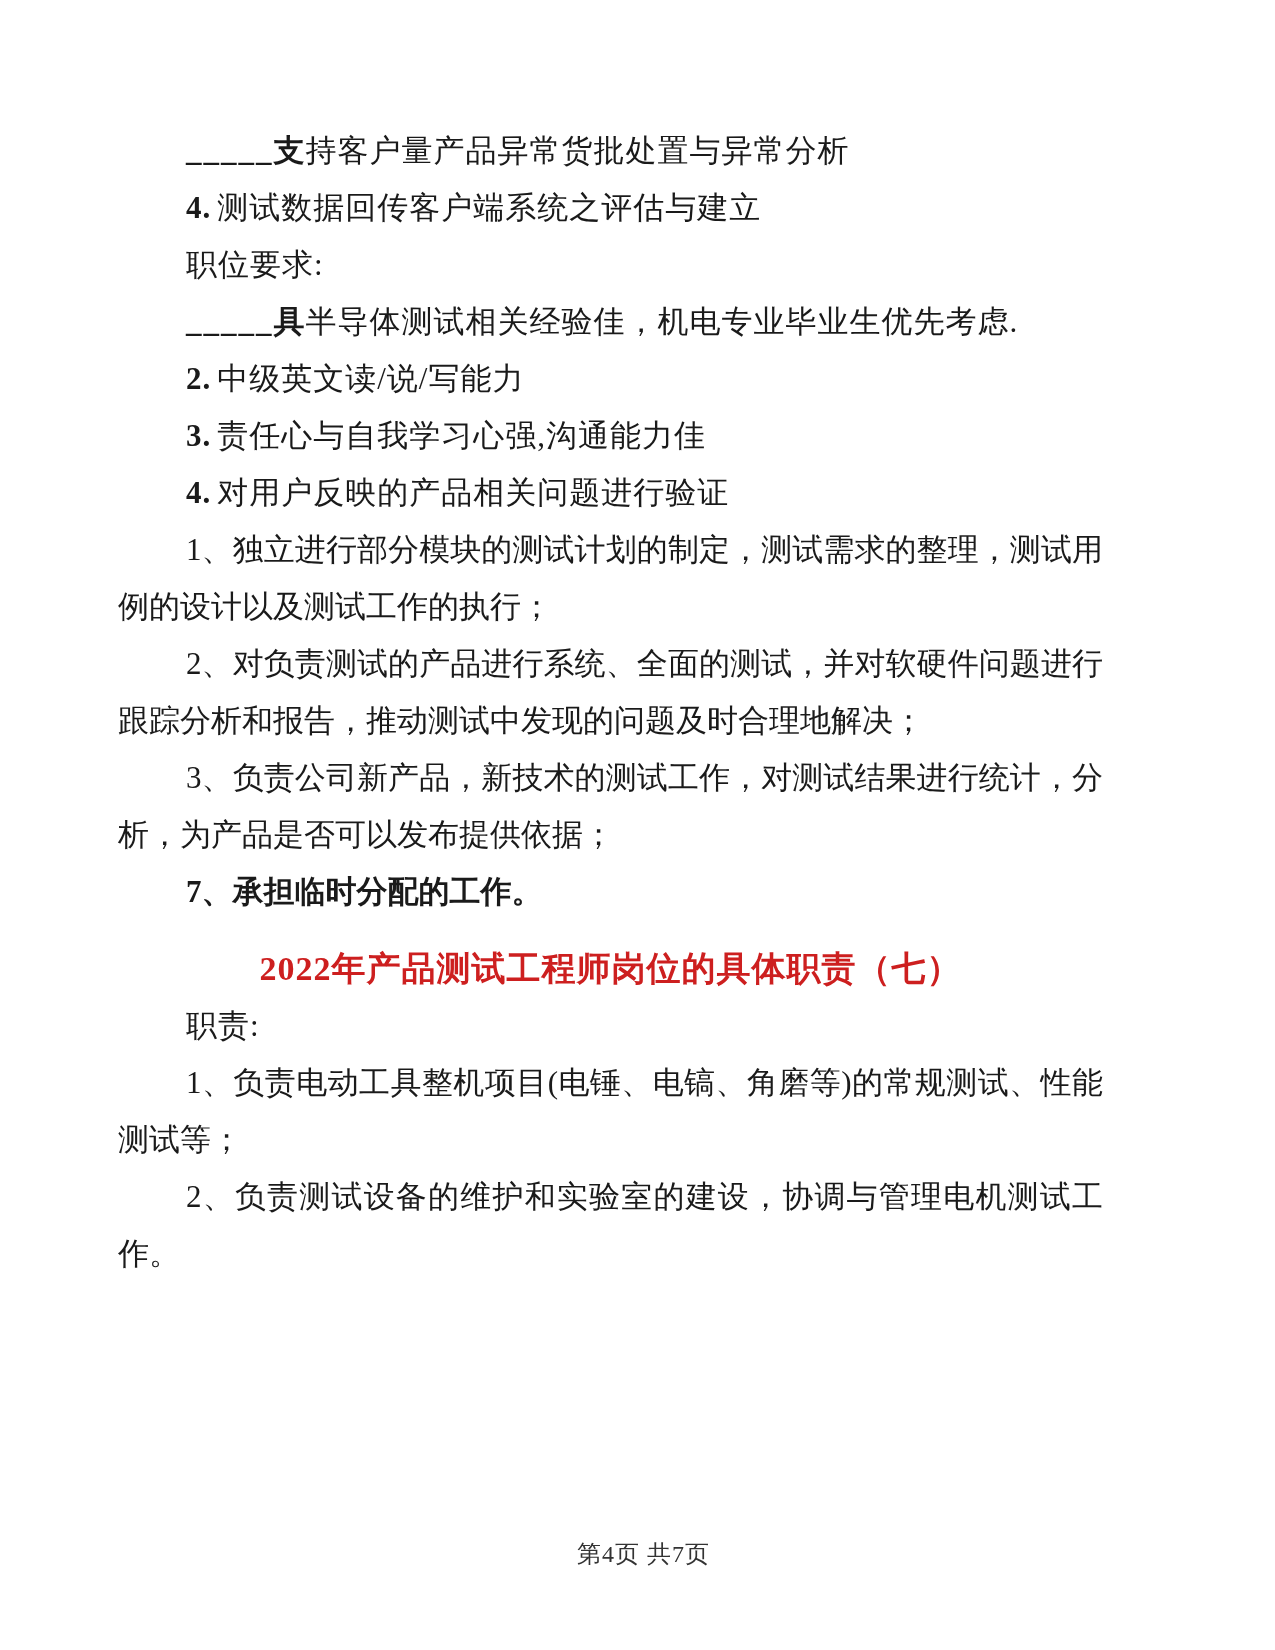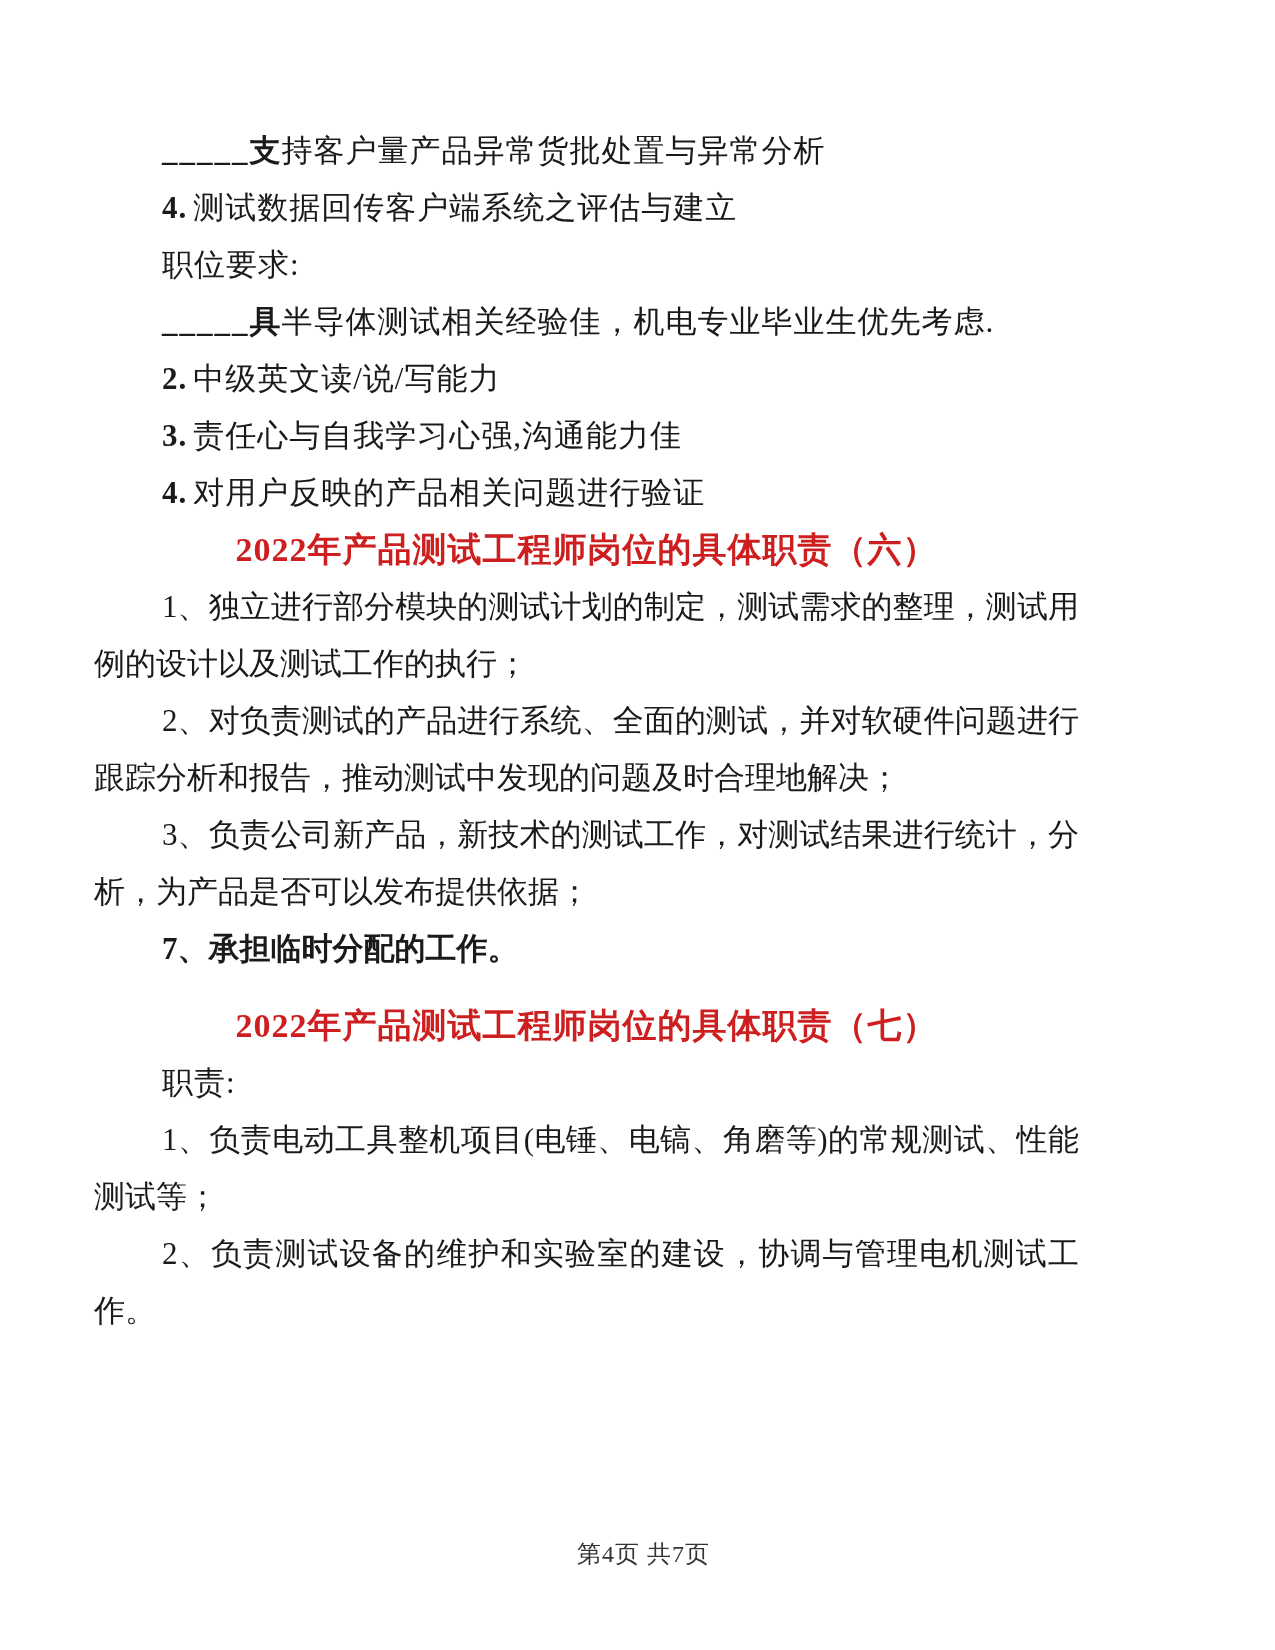--- a/index.html
+++ b/index.html
@@ -12,21 +12,21 @@
     width: 1275px;
     height: 1650px;
     background: #ffffff;
     font-family: "Liberation Serif", "DejaVu Serif", serif;
     color: #1a1a1a;
     overflow: hidden;
   }
   .content {
     position: absolute;
     top: 122px;
-    left: 94px;
+    left: 118px;
     width: 985px;
   }
   p, h2 {
     margin: 0;
     padding: 0;
   }
   .line {
     font-size: 31px;
     line-height: 57px;
     text-indent: 68px;
@@ -87,21 +87,20 @@
     <p class="line"><span>职位要求:</span></p>
 
     <p class="line"><span class="blank">_____</span><span class="bold">具</span><span>半导体测试相关经验佳，机电专业毕业生优先考虑.</span></p>
 
     <p class="line"><span class="num">2.</span><span>中级英文读/说/写能力</span></p>
 
     <p class="line"><span class="num">3.</span><span>责任心与自我学习心强,沟通能力佳</span></p>
 
     <p class="line"><span class="num">4.</span><span>对用户反映的产品相关问题进行验证</span></p>
 
-    <h2 class="heading">2022年产品测试工程师岗位的具体职责（六）</h2>
 
     <p class="para">1、独立进行部分模块的测试计划的制定，测试需求的整理，测试用例的设计以及测试工作的执行；</p>
     <p class="para">2、对负责测试的产品进行系统、全面的测试，并对软硬件问题进行跟踪分析和报告，推动测试中发现的问题及时合理地解决；</p>
     <p class="para">3、负责公司新产品，新技术的测试工作，对测试结果进行统计，分析，为产品是否可以发布提供依据；</p>
     <p class="para bold">7、承担临时分配的工作。</p>
 
     <h2 class="heading h7">2022年产品测试工程师岗位的具体职责（七）</h2>
 
     <p class="line"><span>职责:</span></p>
 

